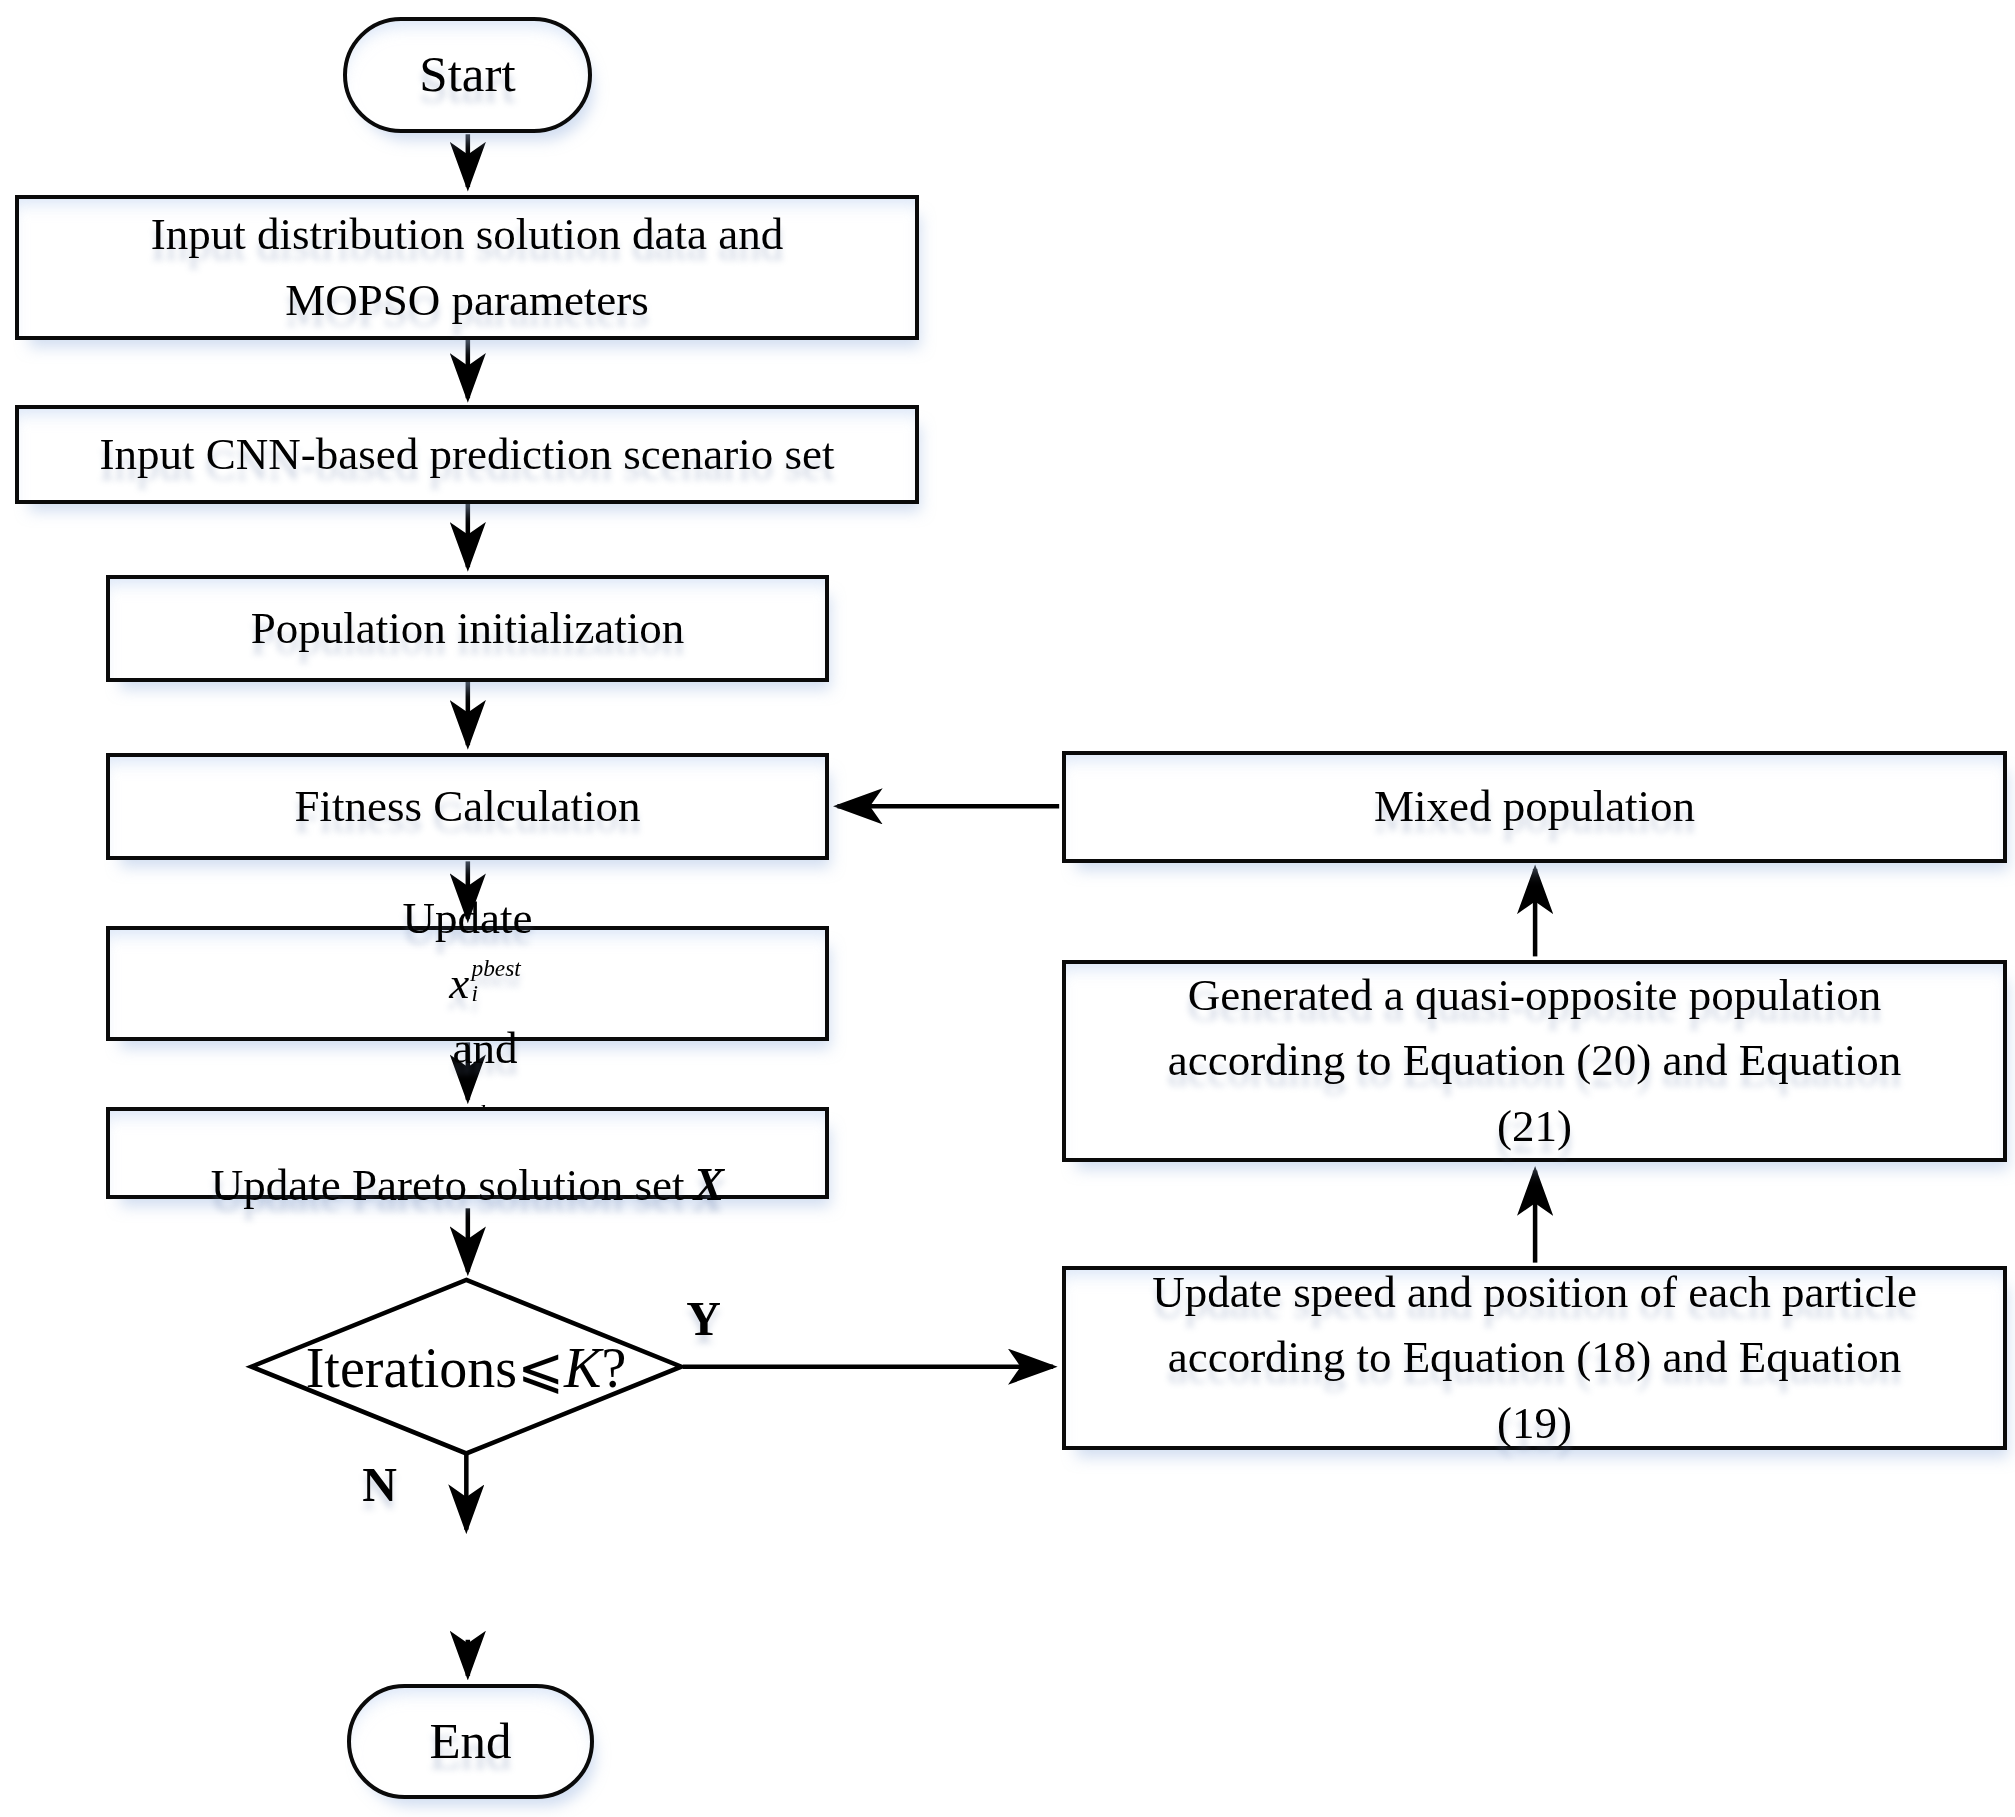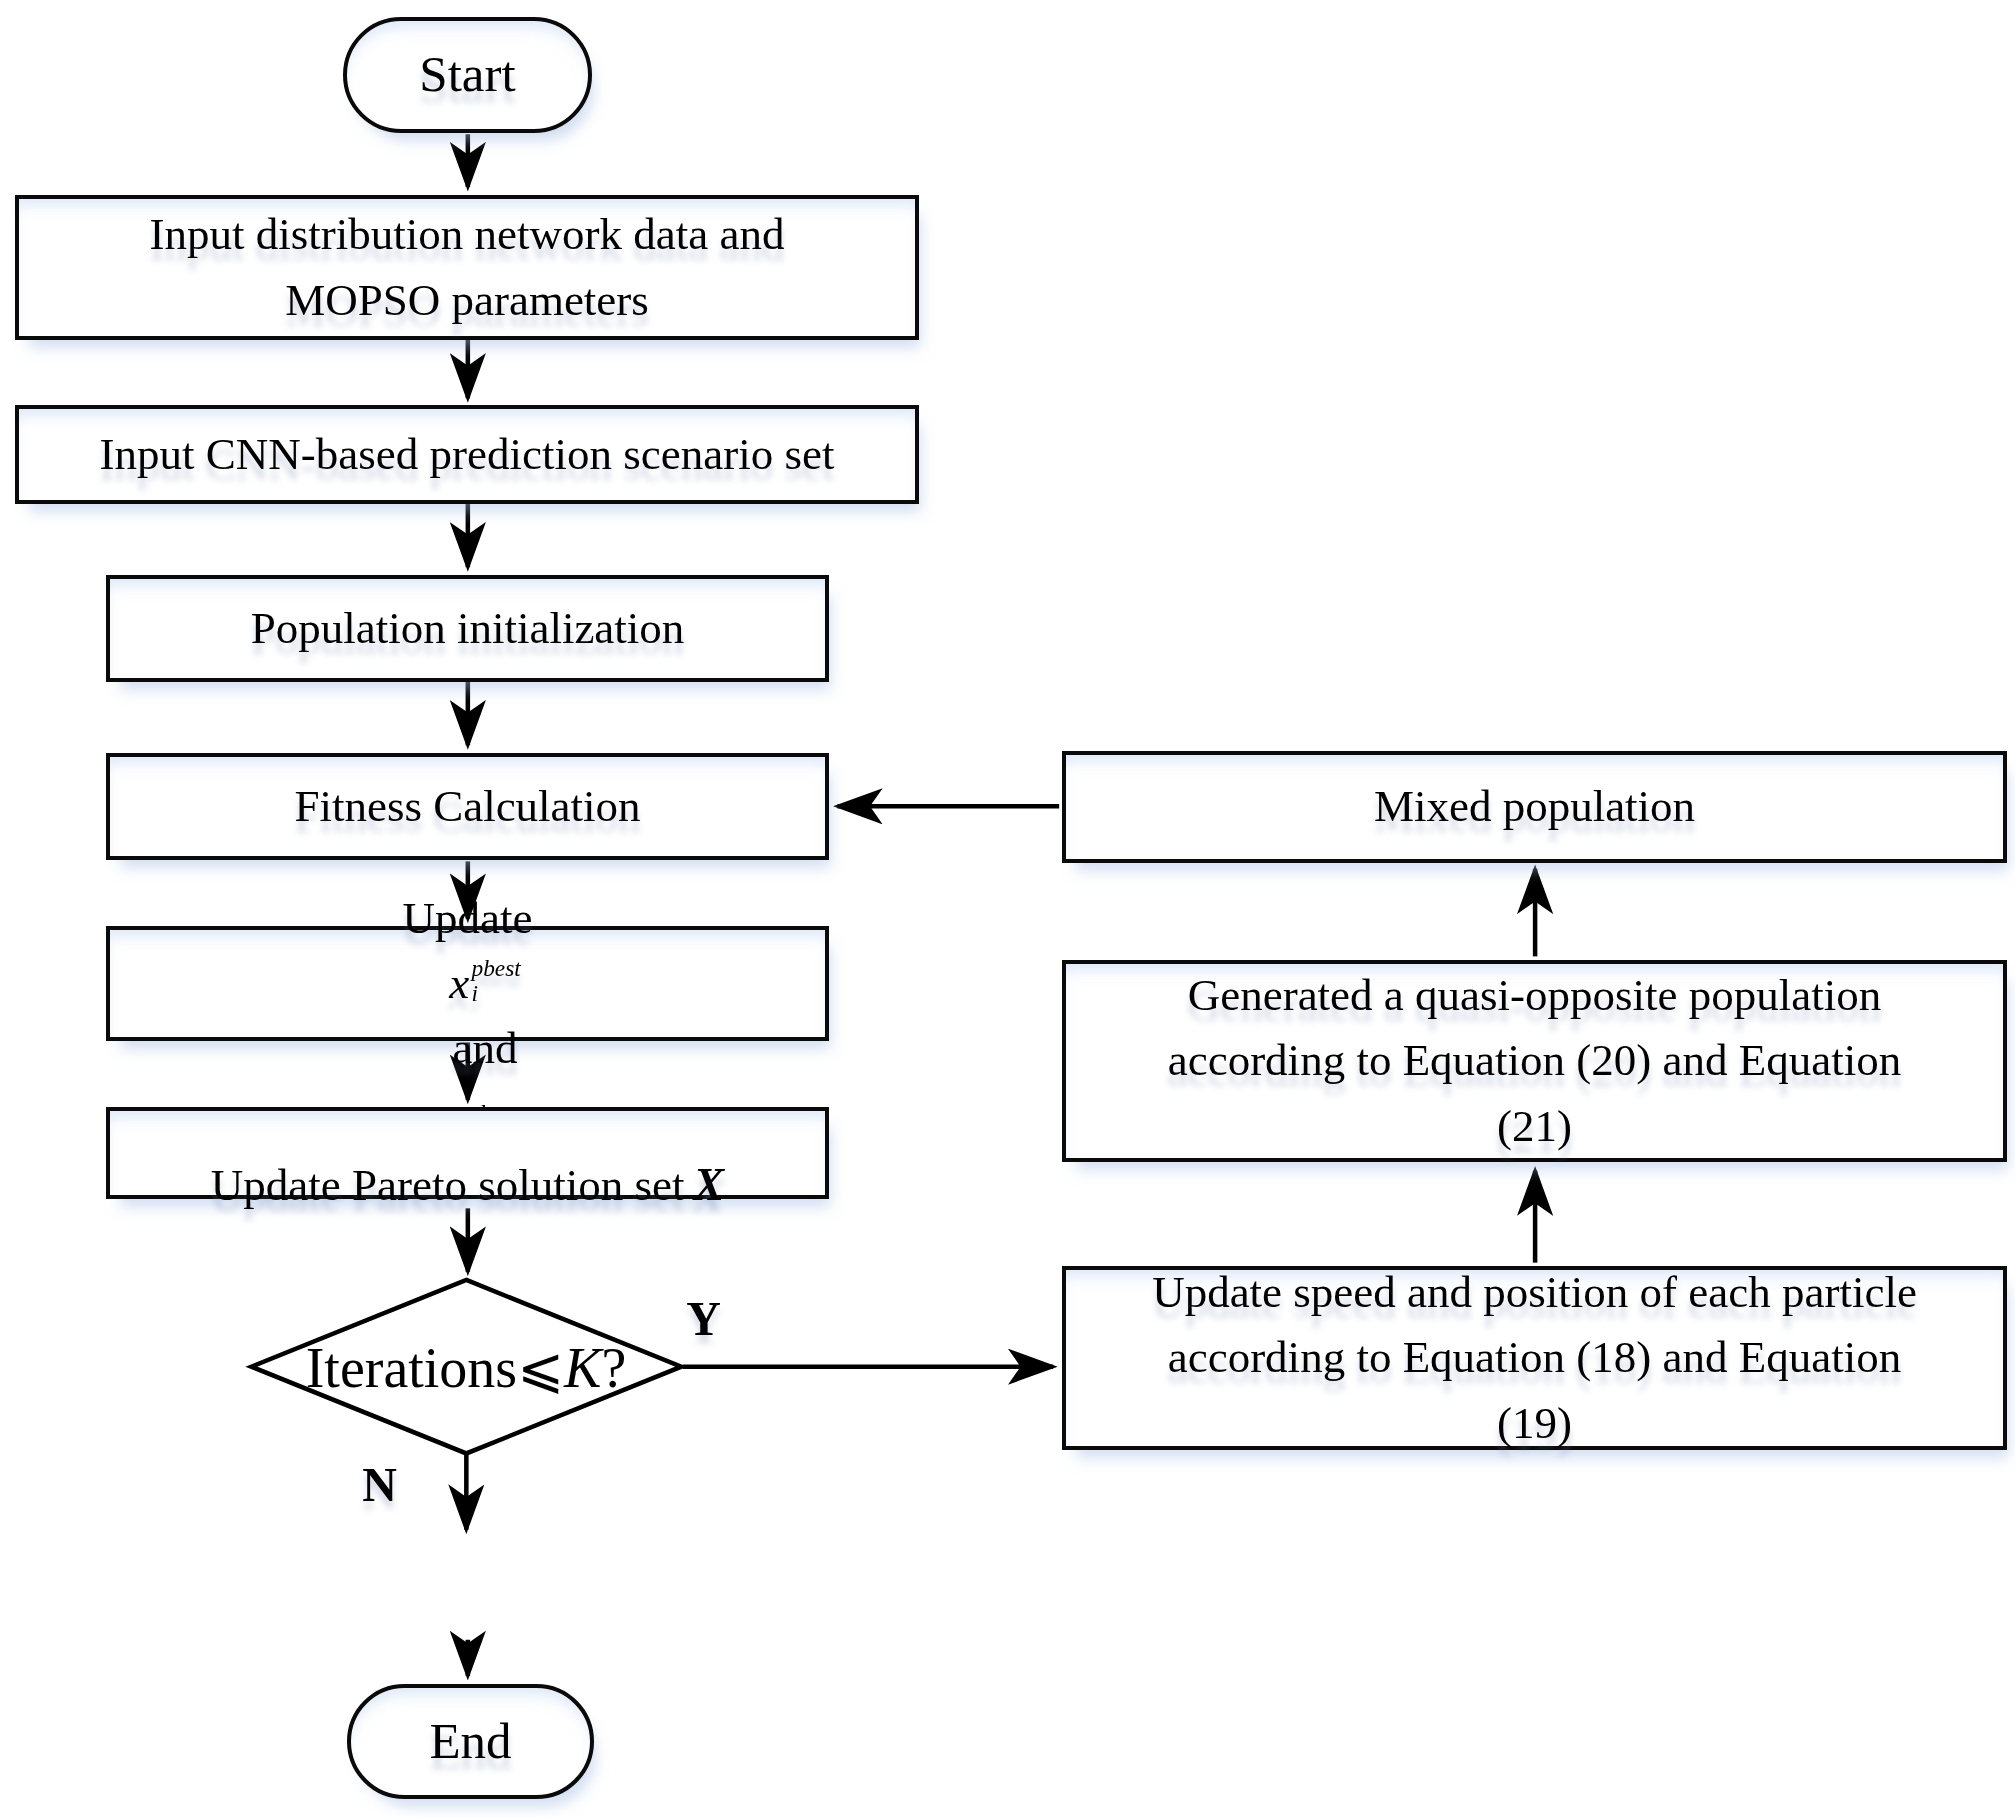--- a/index.html
+++ b/index.html
@@ -64,21 +64,21 @@
     <line x1="2035" y1="1268" x2="2035" y2="1152" marker-end="url(#arrow)"></line>
 
     <polygon points="618,1697 903,1812 618,1927 333,1812"></polygon>
   </svg>
 
   <div class="node stadium" style="left:343px;top:16.6px;width:249px;height:116px;">
     <span class="txt">Start</span>
   </div>
 
   <div class="node" style="left:15px;top:195px;width:904px;height:145px;">
-    <span class="txt">Input distribution network data and
+    <span class="txt">Input distribution solution data and
 MOPSO parameters</span>
   </div>
 
   <div class="node" style="left:15px;top:405px;width:904px;height:99px;">
     <span class="txt">Input CNN-based prediction scenario set</span>
   </div>
 
   <div class="node" style="left:106px;top:753px;width:723px;height:107px;">
     <span class="txt">Fitness Calculation</span>
   </div>

